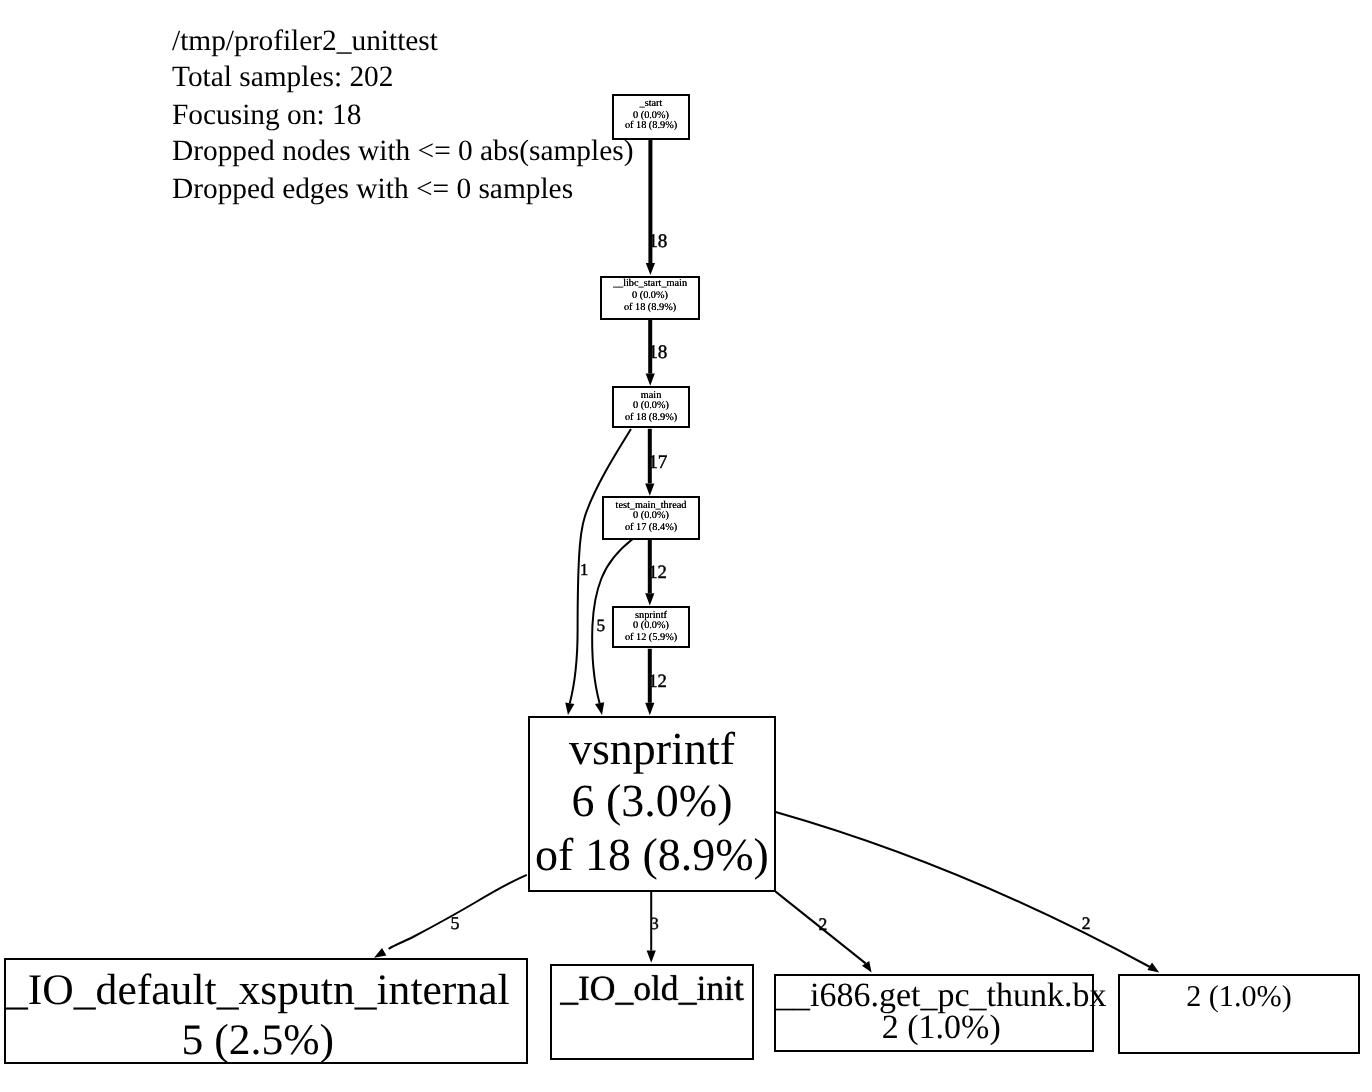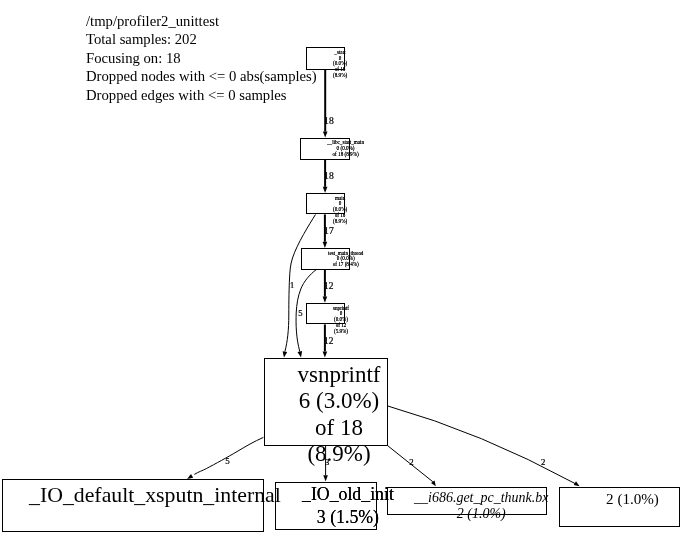--- a/index.html
+++ b/index.html
@@ -1,19 +1,19 @@
 <!DOCTYPE html>
 <html><head>
 <meta charset="utf-8">
 <style>
   html,body{margin:0;padding:0;background:#fff;}
   body{width:686px;height:546px;position:relative;overflow:hidden;
        font-family:"Liberation Serif",serif;color:#000;}
   .hdr{position:absolute;left:58px;top:11.5px;font-size:14.7px;line-height:18.6px;white-space:pre;margin-left:28px;}
-  .node{position:absolute;border:1px solid #000;box-sizing:border-box;padding-left:26px;}
+  .node{position:absolute;border:1px solid #000;box-sizing:border-box;}
   .sm{text-shadow:0 0 0.3px #000;}
   .md{text-shadow:0 0 0.5px #000;}
   .lbl{width:fit-content;margin:0 auto;}
   .c{display:block;text-align:center;}
   .r{display:block;text-align:center;}
   svg{position:absolute;left:0;top:0;}
 </style>
 </head>
 <body>
 <div id="wrap" style="position:absolute;left:0;top:0;width:686px;height:546px;transform:translateZ(0);">
@@ -109,31 +109,31 @@
   <div class="lbl">
         <span class="c">vsnprintf</span>
         <span class="r">6 (3.0%)</span>
         <span class="r">of 18 (8.9%)</span>
       </div>
 </div>
 
 <div class="node" style="left:2px;top:479px;width:262px;height:53px;font-size:21.8px;line-height:24.8px;padding-top:3.4px;">
   <div class="lbl" style="margin-right:12px;">
         <span class="c">_IO_default_xsputn_internal</span>
+        <span class="r">5 (2.5%)</span>
       </div>
 </div>
 
 <div class="node md" style="left:275px;top:482px;width:102px;height:48px;font-size:17.8px;line-height:23px;padding-top:0px;">
   <div class="lbl">
         <span class="c">_IO_old_init</span>
-        <span class="r">3 (1.5%)</span>
       </div>
 </div>
 
-<div class="node" style="left:387px;top:487px;width:160px;height:28px;font-size:14px;line-height:15.7px;padding-top:2.1px;font-style:italic;">
+<div class="node" style="left:387px;top:487px;width:160px;height:39px;font-size:17px;line-height:15.7px;padding-top:2.1px;">
   <div class="lbl">
         <span class="c">__i686.get_pc_thunk.bx</span>
         <span class="r">2 (1.0%)</span>
       </div>
 </div>
 
 <div class="node" style="left:559px;top:487px;width:121px;height:40px;font-size:15.1px;line-height:16px;padding-top:2.8px;">
   <div class="lbl">
         <span class="r">2 (1.0%)</span>
       </div>

